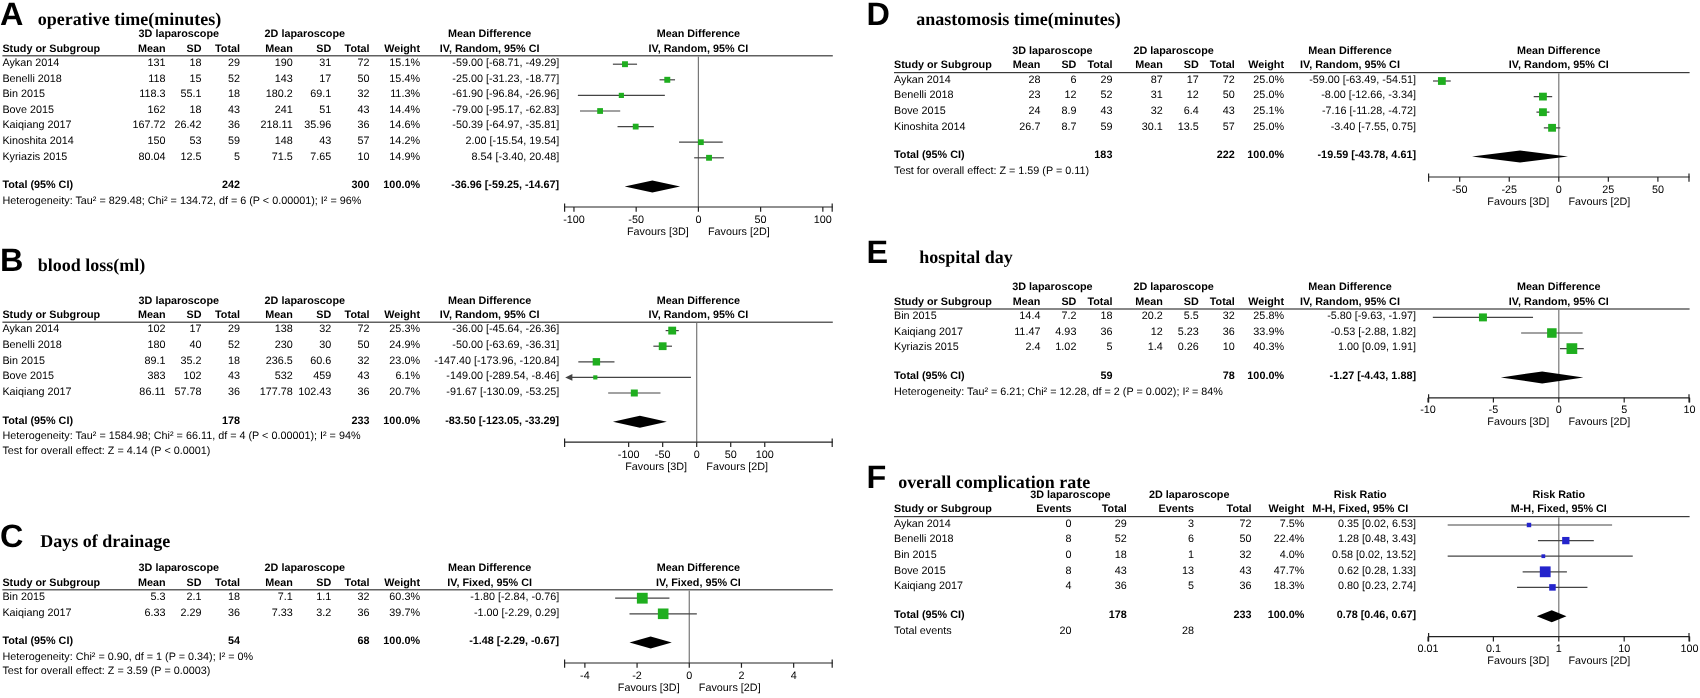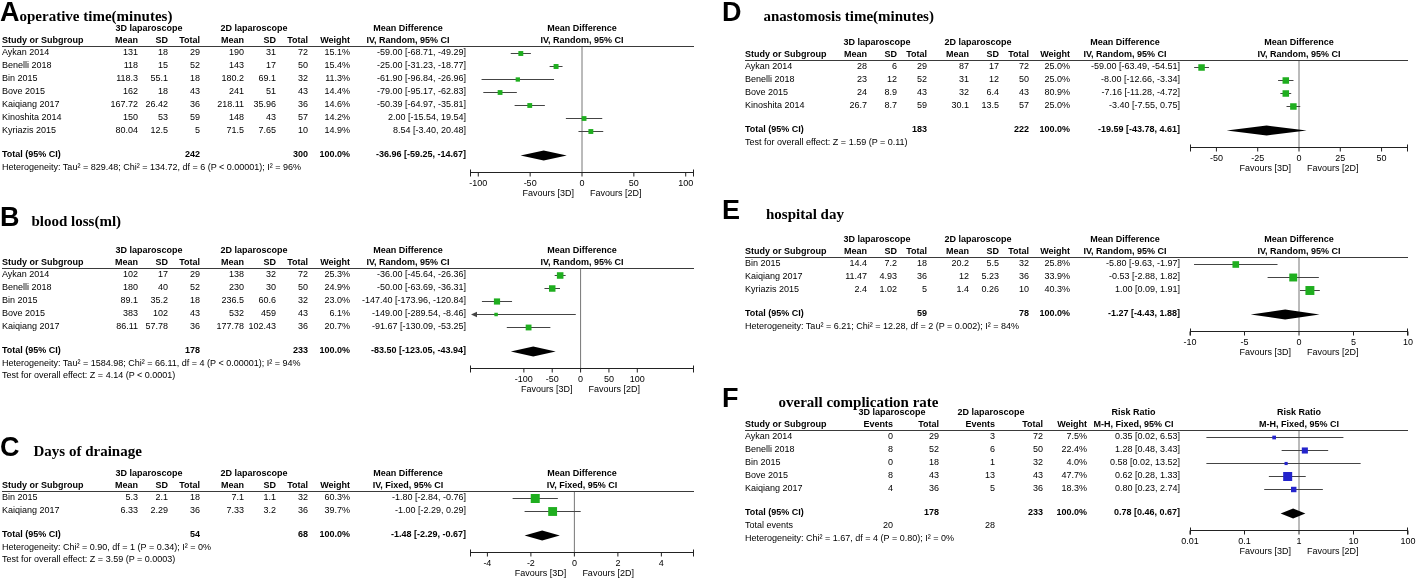--- a/index.html
+++ b/index.html
@@ -18,21 +18,21 @@
   svg.plot{position:absolute;overflow:visible}
   svg text{font-family:"Liberation Sans",sans-serif;font-size:9px;fill:#000}
 </style>
 </head>
 <body>
 
 <div id="figure">
     <div class="panel" style="left:0px;top:0px;width:710px;height:205px">
       <div class="phead" style="left:0px">
         <span class="pletter">A</span>
-        <span class="ptitle" style="">operative time(minutes)</span>
+        <span class="ptitle" style="margin-left:12px">operative time(minutes)</span>
       </div>
       <table class="ft" style="left:2px;top:22px;width:464px">
         <colgroup>
           <col style="width:96px">
           <col style="width:40px">
           <col style="width:30px">
           <col style="width:32px">
           <col style="width:44px">
           <col style="width:32px">
           <col style="width:32px">
@@ -287,21 +287,21 @@
           </tr>
           <tr style="height:13px">
             <td class="b">Total (95% CI)</td>
             <td class="r b"></td>
             <td class="r b"></td>
             <td class="r b">178</td>
             <td class="r b"></td>
             <td class="r b"></td>
             <td class="r b">233</td>
             <td class="r b">100.0%</td>
-            <td class="r b">-83.50 [-123.05, -43.94]</td>
+            <td class="r b">-83.50 [-123.05, -33.29]</td>
           </tr>
           <tr style="height:12px">
             <td class="" colspan="9">Heterogeneity: Tau² = 1584.98; Chi² = 66.11, df = 4 (P &lt; 0.00001); I² = 94%</td>
           </tr>
           <tr style="height:12px">
             <td class="" colspan="9">Test for overall effect: Z = 4.14 (P &lt; 0.0001)</td>
           </tr>
         </tbody>
       </table>
       <div class="hline" style="top:63px;left:2px;width:692px"></div>
@@ -504,21 +504,21 @@
             <td class="r">-8.00 [-12.66, -3.34]</td>
           </tr>
           <tr style="height:13px">
             <td class="">Bove 2015</td>
             <td class="r">24</td>
             <td class="r">8.9</td>
             <td class="r">43</td>
             <td class="r">32</td>
             <td class="r">6.4</td>
             <td class="r">43</td>
-            <td class="r">80.9%</td>
+            <td class="r">25.1%</td>
             <td class="r">-7.16 [-11.28, -4.72]</td>
           </tr>
           <tr style="height:13px">
             <td class="">Kinoshita 2014</td>
             <td class="r">26.7</td>
             <td class="r">8.7</td>
             <td class="r">59</td>
             <td class="r">30.1</td>
             <td class="r">13.5</td>
             <td class="r">57</td>
@@ -688,21 +688,21 @@
         <text x="163.5" y="146.5" text-anchor="middle">5</text>
         <line x1="218" y1="133.5" x2="218" y2="137.5" stroke="#222"></line>
         <text x="218" y="146.5" text-anchor="middle">10</text>
         <text x="101" y="156.5" text-anchor="end">Favours [3D]</text>
         <text x="117" y="156.5" text-anchor="start">Favours [2D]</text>
       </svg>
     </div>
     <div class="panel" style="left:712px;top:386px;width:705px;height:196px">
       <div class="phead" style="left:10px">
         <span class="pletter">F</span>
-        <span class="ptitle" style="margin-left:40px">overall complication rate</span>
+        <span class="ptitle" style="margin-left:10px">overall complication rate</span>
       </div>
       <table class="ft" style="left:33px;top:20px;width:435px">
         <colgroup>
           <col style="width:100px">
           <col style="width:48px">
           <col style="width:46px">
           <col style="width:56px">
           <col style="width:48px">
           <col style="width:44px">
           <col style="width:93px">
@@ -782,23 +782,20 @@
             <td class="r b">0.78 [0.46, 0.67]</td>
           </tr>
           <tr style="height:13px">
             <td class="">Total events</td>
             <td class="r">20</td>
             <td class="r"></td>
             <td class="r">28</td>
             <td class="r"></td>
             <td class="r"></td>
             <td class="r"></td>
-          </tr>
-          <tr style="height:12px">
-            <td class="" colspan="7">Heterogeneity: Chi² = 1.67, df = 4 (P = 0.80); I² = 0%</td>
           </tr>
         </tbody>
       </table>
       <div class="hline" style="top:44px;left:33px;width:663px"></div>
       <div class="plh" style="left:478px;top:20px;width:218px">Risk Ratio</div>
       <div class="plh" style="left:478px;top:32px;width:218px">M-H, Fixed, 95% CI</div>
       <svg class="plot" width="218" height="196" style="left:478px;top:0px">
         <line x1="109" y1="45" x2="109" y2="144.5" stroke="#777" stroke-width="1"></line>
         <line x1="16.40613476368698" y1="51.5" x2="153.41276837949152" y2="51.5" stroke="#444" stroke-width="1"></line>
         <rect x="82.30170841709003" y="49.65" width="3.7" height="3.7" fill="#2424cc"></rect>

